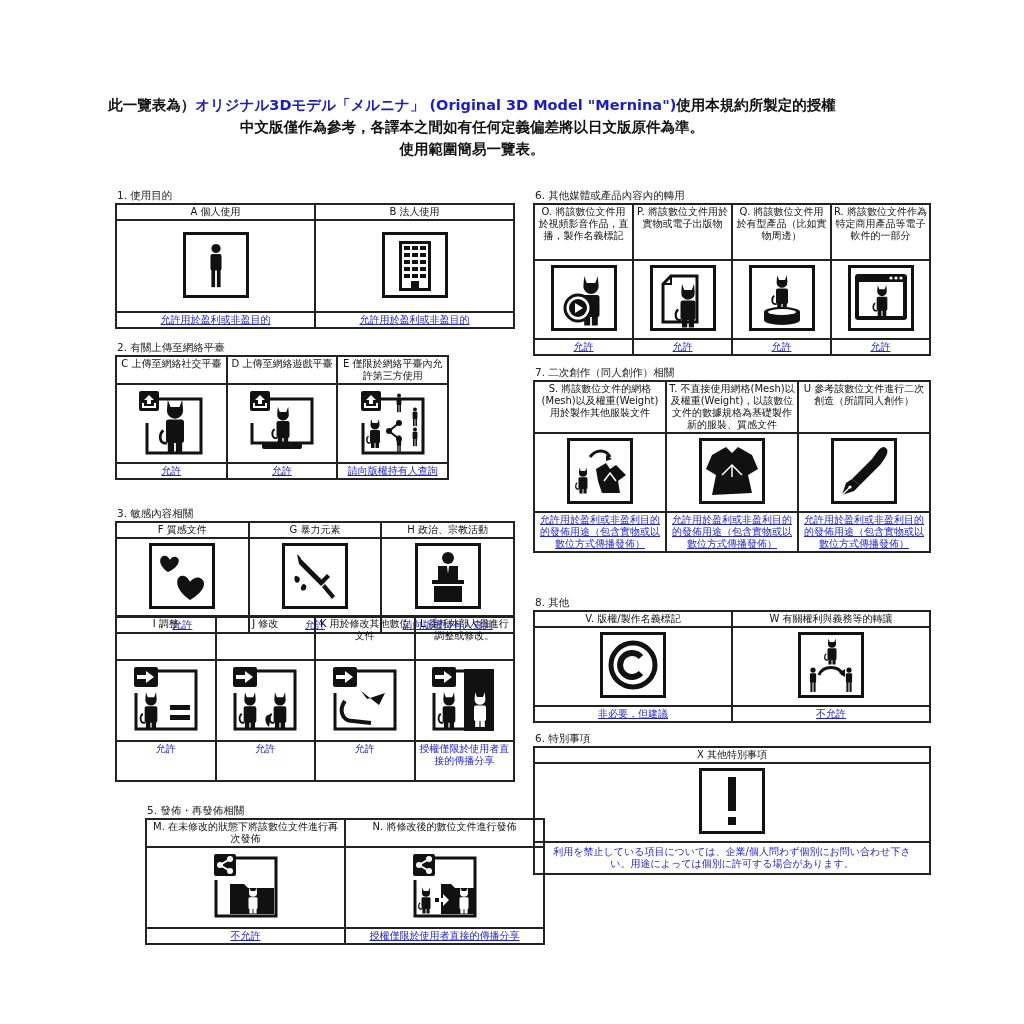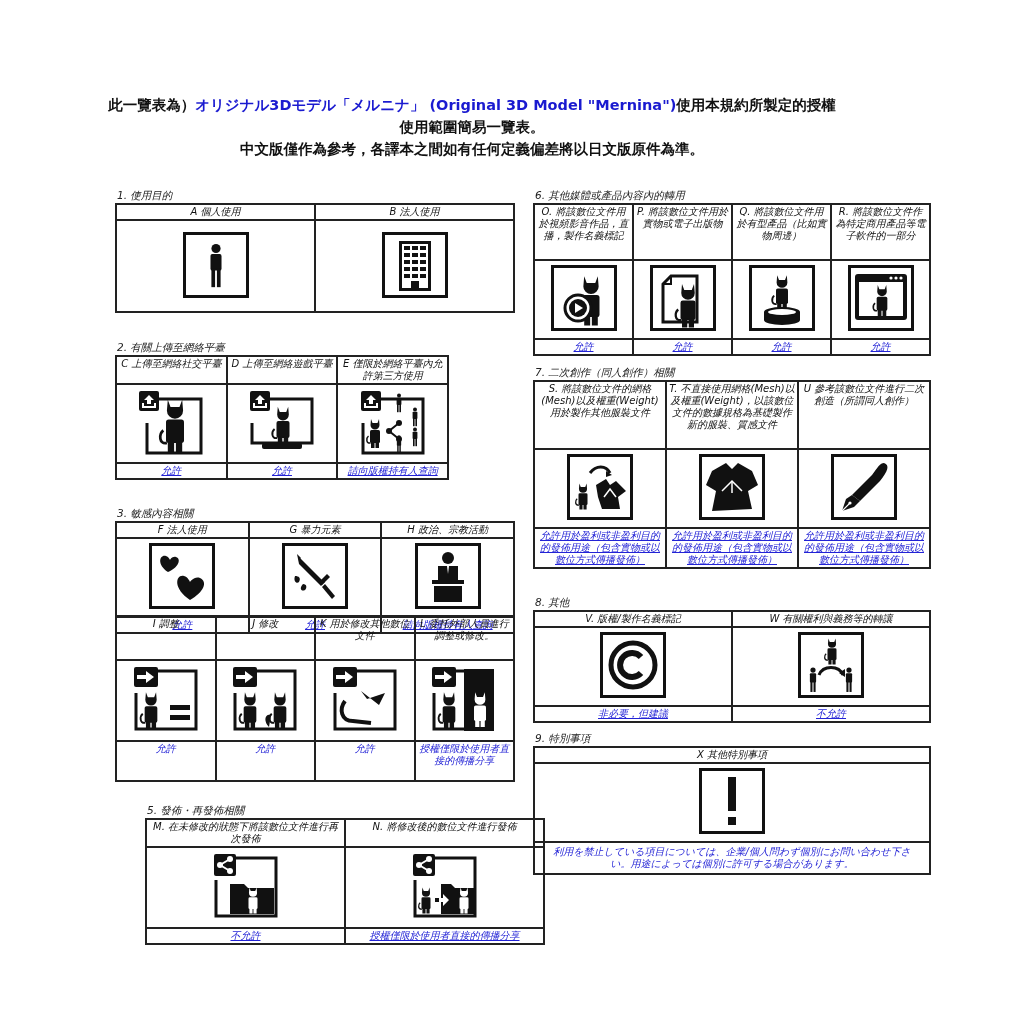--- a/index.html
+++ b/index.html
@@ -2,21 +2,21 @@
 <html><head>
 <meta charset="utf-8">
 <style>
   * { box-sizing: border-box; margin: 0; padding: 0; }
   html, body { width: 1024px; height: 1024px; background: #ffffff; overflow: hidden; }
   body { font-family: "DejaVu Sans", "Liberation Sans", sans-serif; color: #111; position: relative; }
 
   .header { position: absolute; top: 94px; left: 0; width: 944px; text-align: center; font-weight: bold; font-size: 14.5px; line-height: 22px; color: #111; }
   .header .blue { color: #1a1ad0; }
 
-  .section { position: absolute; font-style: italic; }
+  .section { position: absolute; }
   .sec-title { font-size: 10.5px; line-height: 14px; height: 15px; color: #222; padding-left: 2px; }
   table.grid { border-collapse: collapse; width: 100%; table-layout: fixed; }
   table.grid td { border: 2px solid #222; text-align: center; vertical-align: top; font-size: 10px; line-height: 12px; padding: 1px 2px; color: #111; }
   table.grid td.icon-cell { vertical-align: middle; padding: 4px 0; }
   table.grid td.res { color: #2323d6; text-decoration: underline; text-decoration-color: #2323d6; }
   table.grid td.res.nou { text-decoration: none; }
 
   .icon { display: inline-block; border: 3px solid #111; background: #fff; position: relative; }
   .icon svg { display: block; width: 100%; height: 100%; }
 </style>
@@ -58,22 +58,22 @@
       <circle cx="6" cy="11" r="3" fill="#fff"></circle>
       <circle cx="16" cy="5" r="3" fill="#fff"></circle>
       <circle cx="16" cy="17" r="3" fill="#fff"></circle>
       <path d="M6 11 L16 5 M6 11 L16 17" stroke="#fff" stroke-width="2"></path>
     </symbol>
   </defs>
 </svg>
 
 <div class="header">
   <div><span>此一覽表為）</span><span class="blue">オリジナル3Dモデル「メルニナ」 (Original 3D Model "Mernina")</span><span>使用本規約所製定的授權</span></div>
+  <div>中文版僅作為參考，各譯本之間如有任何定義偏差將以日文版原件為準。</div>
   <div>使用範圍簡易一覽表。</div>
-  <div>中文版僅作為參考，各譯本之間如有任何定義偏差將以日文版原件為準。</div>
 </div>
 
 <div class="section" style="left:115px; top:188px; width:400px;">
   <div class="sec-title">1. 使用目的</div>
   <table class="grid">
     <tbody>
         <tr>
       <td>A 個人使用</td>
       <td>B 法人使用</td>
     </tr>
@@ -97,20 +97,24 @@
                   <rect x="19" y="32" width="6" height="4"></rect>
                   <rect x="27" y="32" width="6" height="4"></rect>
                   <rect x="35" y="32" width="6" height="4"></rect>
                   <rect x="19" y="39" width="6" height="4"></rect>
                   <rect x="27" y="39" width="6" height="4"></rect>
                   <rect x="35" y="39" width="6" height="4"></rect>
                   <rect x="26" y="46" width="8" height="8"></rect>
                 </g>
               </svg></div></td>
     </tr>
+    <tr>
+      <td class="res">允許用於盈利或非盈目的</td>
+      <td class="res">允許用於盈利或非盈目的</td>
+    </tr>
   </tbody>
     </table>
 </div>
 
 <div class="section" style="left:115px; top:340px; width:334px;">
   <div class="sec-title">2. 有關上傳至網絡平臺</div>
   <table class="grid">
     <tbody>
         <tr style="height:28px">
       <td>C 上傳至網絡社交平臺</td>
@@ -150,21 +154,21 @@
     </tr>
   </tbody>
     </table>
 </div>
 
 <div class="section" style="left:115px; top:506px; width:400px;">
   <div class="sec-title">3. 敏感內容相關</div>
   <table class="grid">
     <tbody>
         <tr>
-      <td>F 法人使用</td>
+      <td>F 質感文件</td>
       <td>G 暴力元素</td>
       <td>H 政治、宗教活動</td>
     </tr>
     <tr style="height:76px">
       <td class="icon-cell"><div class="icon" style="width:66px;height:66px"><svg viewBox="0 0 60 60">
                 <path d="M16 26 C4 18 8 8 14 10 C17 11 18 14 18 14 C18 14 20 10 24 11 C30 13 26 22 16 26Z" fill="#111"></path>
                 <path d="M38 54 C20 42 24 28 32 30 C36 31 38 36 38 36 C38 36 42 30 48 32 C56 36 52 46 38 54Z" fill="#111"></path>
               </svg></div></td>
       <td class="icon-cell"><div class="icon" style="width:66px;height:66px"><svg viewBox="0 0 60 60">
                 <path d="M12 8 L40 36 L36 40 L14 18 Z" fill="#111"></path>
@@ -317,21 +321,21 @@
       <td class="res">允許</td>
     </tr>
   </tbody>
     </table>
 </div>
 
 <div class="section" style="left:533px; top:365px; width:398px;">
   <div class="sec-title">7. 二次創作（同人創作）相關</div>
   <table class="grid">
     <tbody>
-        <tr style="height:68px">
+        <tr style="height:52px">
       <td>S. 將該數位文件的網格(Mesh)以及權重(Weight)用於製作其他服裝文件</td>
       <td>T. 不直接使用網格(Mesh)以及權重(Weight)，以該數位文件的數據規格為基礎製作新的服裝、質感文件</td>
       <td>U 參考該數位文件進行二次創造（所謂同人創作）</td>
     </tr>
     <tr style="height:76px">
       <td class="icon-cell"><div class="icon" style="width:66px;height:66px"><svg viewBox="0 0 60 60">
                 <use href="#cat" x="4" y="24" width="18" height="30"></use>
                 <path d="M20 16 C26 8 36 8 40 16" stroke="#111" stroke-width="3" fill="none"></path>
                 <path d="M36 14 L42 18 L36 20Z" fill="#111"></path>
                 <path d="M26 28 L36 22 L40 28 L46 24 L56 34 L48 40 L50 52 L32 52 L28 40 Z" fill="#111"></path>
@@ -381,21 +385,21 @@
     </tr>
     <tr>
       <td class="res">非必要，但建議</td>
       <td class="res">不允許</td>
     </tr>
   </tbody>
     </table>
 </div>
 
 <div class="section" style="left:533px; top:731px; width:398px;">
-  <div class="sec-title">9. 特別事項</div>
+  <div class="sec-title">6. 特別事項</div>
   <table class="grid">
     <tbody>
         <tr>
       <td>X 其他特別事項</td>
     </tr>
     <tr style="height:76px">
       <td class="icon-cell"><div class="icon" style="width:66px;height:66px"><svg viewBox="0 0 60 60">
                 <rect x="26" y="6" width="8" height="34" fill="#111"></rect>
                 <rect x="26" y="46" width="8" height="8" fill="#111"></rect>
               </svg></div></td>

